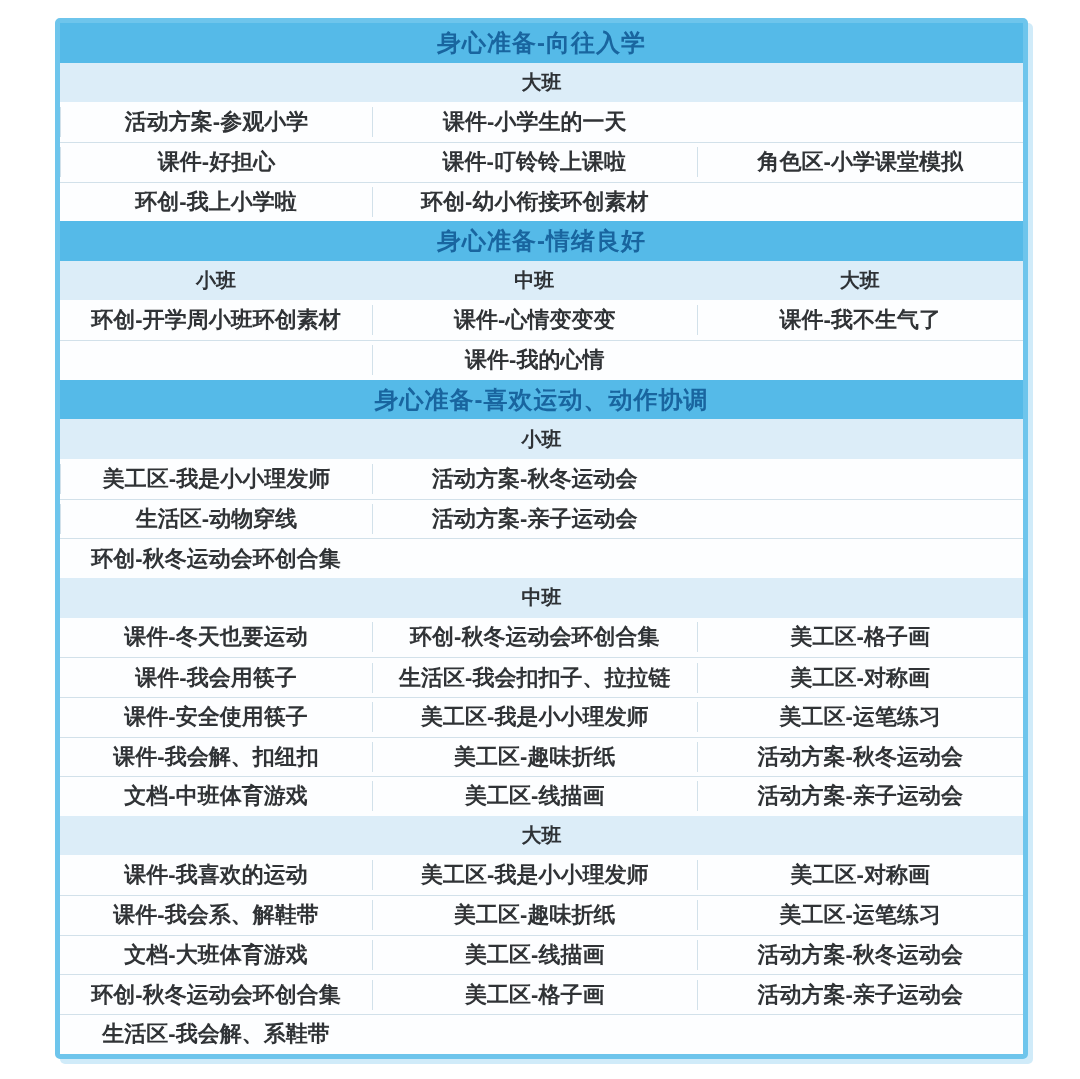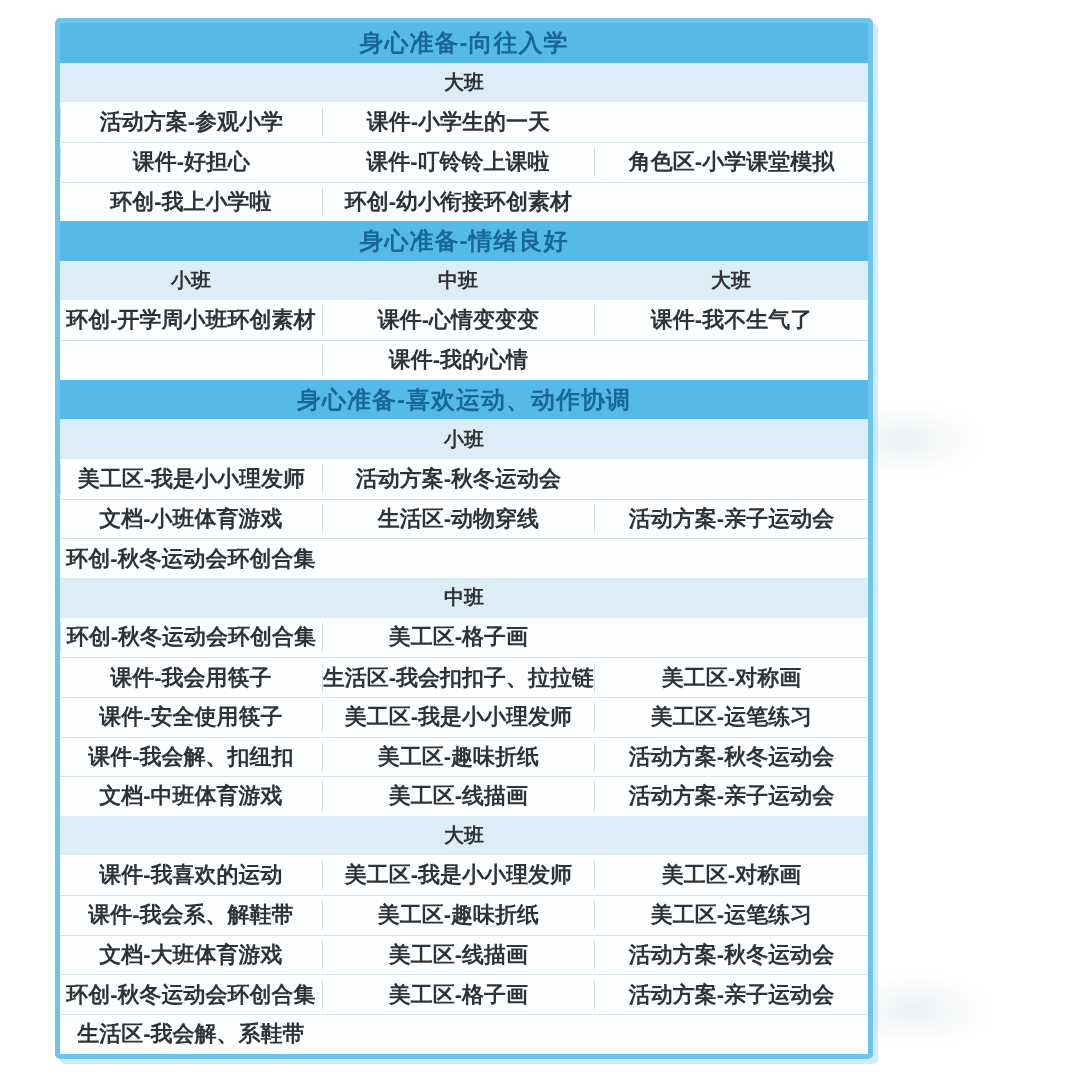--- a/index.html
+++ b/index.html
@@ -7,21 +7,21 @@
   body {
     width: 1080px; height: 1079px; overflow: hidden;
     background: #ffffff;
     font-family: "Liberation Sans", "DejaVu Sans", sans-serif;
   }
   .canvas { position: relative; width: 1080px; height: 1079px; background: #ffffff; }
 
   
   .table-frame {
     position: absolute; left: 55px; top: 18px;
-    width: 818px; height: 1041px;
+    width: 973px; height: 1041px;
     border: 5px solid var(--border, #6ec5ec);
     border-radius: 5px;
     background: var(--row-bg, #fdfeff);
     box-shadow: 5px 5px 0 rgba(150, 210, 242, 0.45);
     overflow: hidden;
   }
 
   .band {
     height: 39.65px;
     display: flex; align-items: center; justify-content: center;
@@ -130,33 +130,33 @@
           <span class="section-title">身心准备-喜欢运动、动作协调</span>
         </div>
         <div class="band subheader">
           <span class="subcell">小班</span>
         </div>
         <div class="band row">
           <div class="cell vline">美工区-我是小小理发师</div>
           <div class="cell vline">活动方案-秋冬运动会</div>
         </div>
         <div class="band row rowline">
-          <div class="cell">文档-小班体育游戏</div>
           <div class="cell vline">生活区-动物穿线</div>
           <div class="cell vline">活动方案-亲子运动会</div>
         </div>
         <div class="band row rowline">
           <div class="cell">环创-秋冬运动会环创合集</div>
           <div class="cell vline"></div>
           <div class="cell vline"></div>
         </div>
         <div class="band subheader">
           <span class="subcell">中班</span>
         </div>
         <div class="band row">
+          <div class="cell">课件-冬天也要运动</div>
           <div class="cell vline">环创-秋冬运动会环创合集</div>
           <div class="cell vline">美工区-格子画</div>
         </div>
         <div class="band row rowline">
           <div class="cell">课件-我会用筷子</div>
           <div class="cell vline">生活区-我会扣扣子、拉拉链</div>
           <div class="cell vline">美工区-对称画</div>
         </div>
         <div class="band row rowline">
           <div class="cell">课件-安全使用筷子</div>

